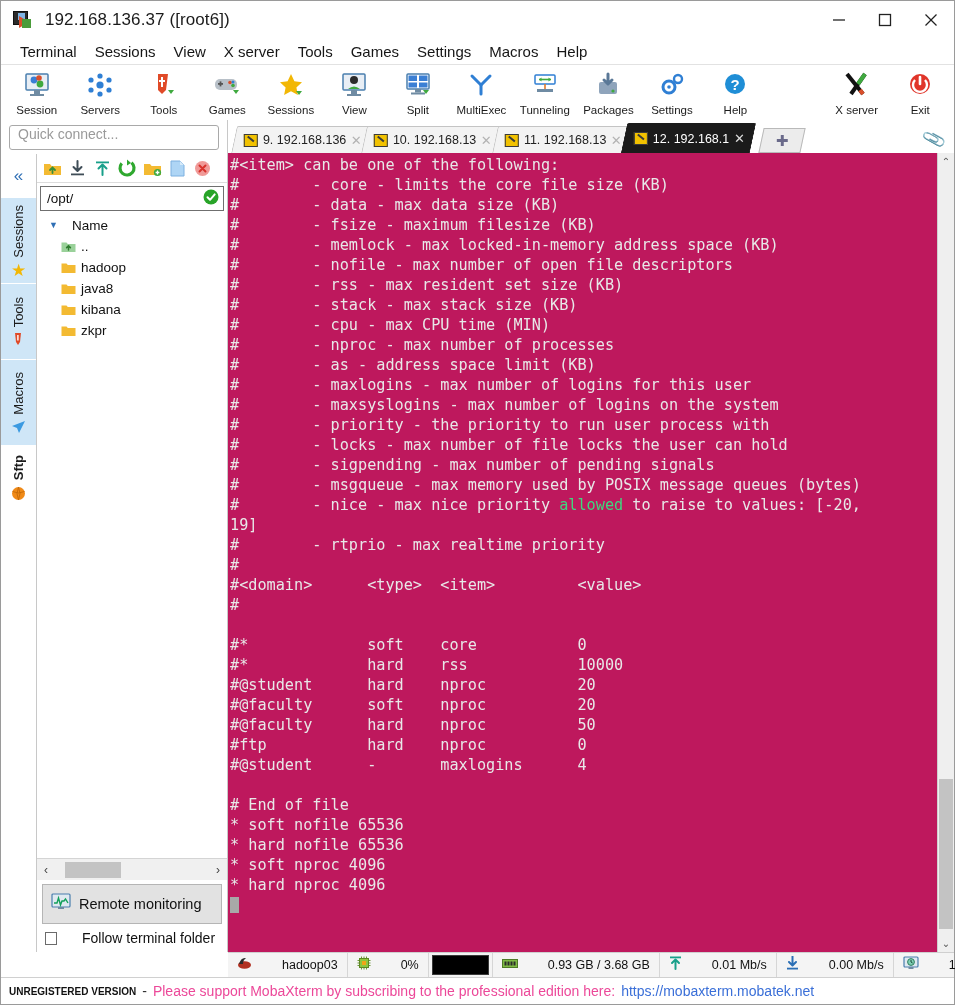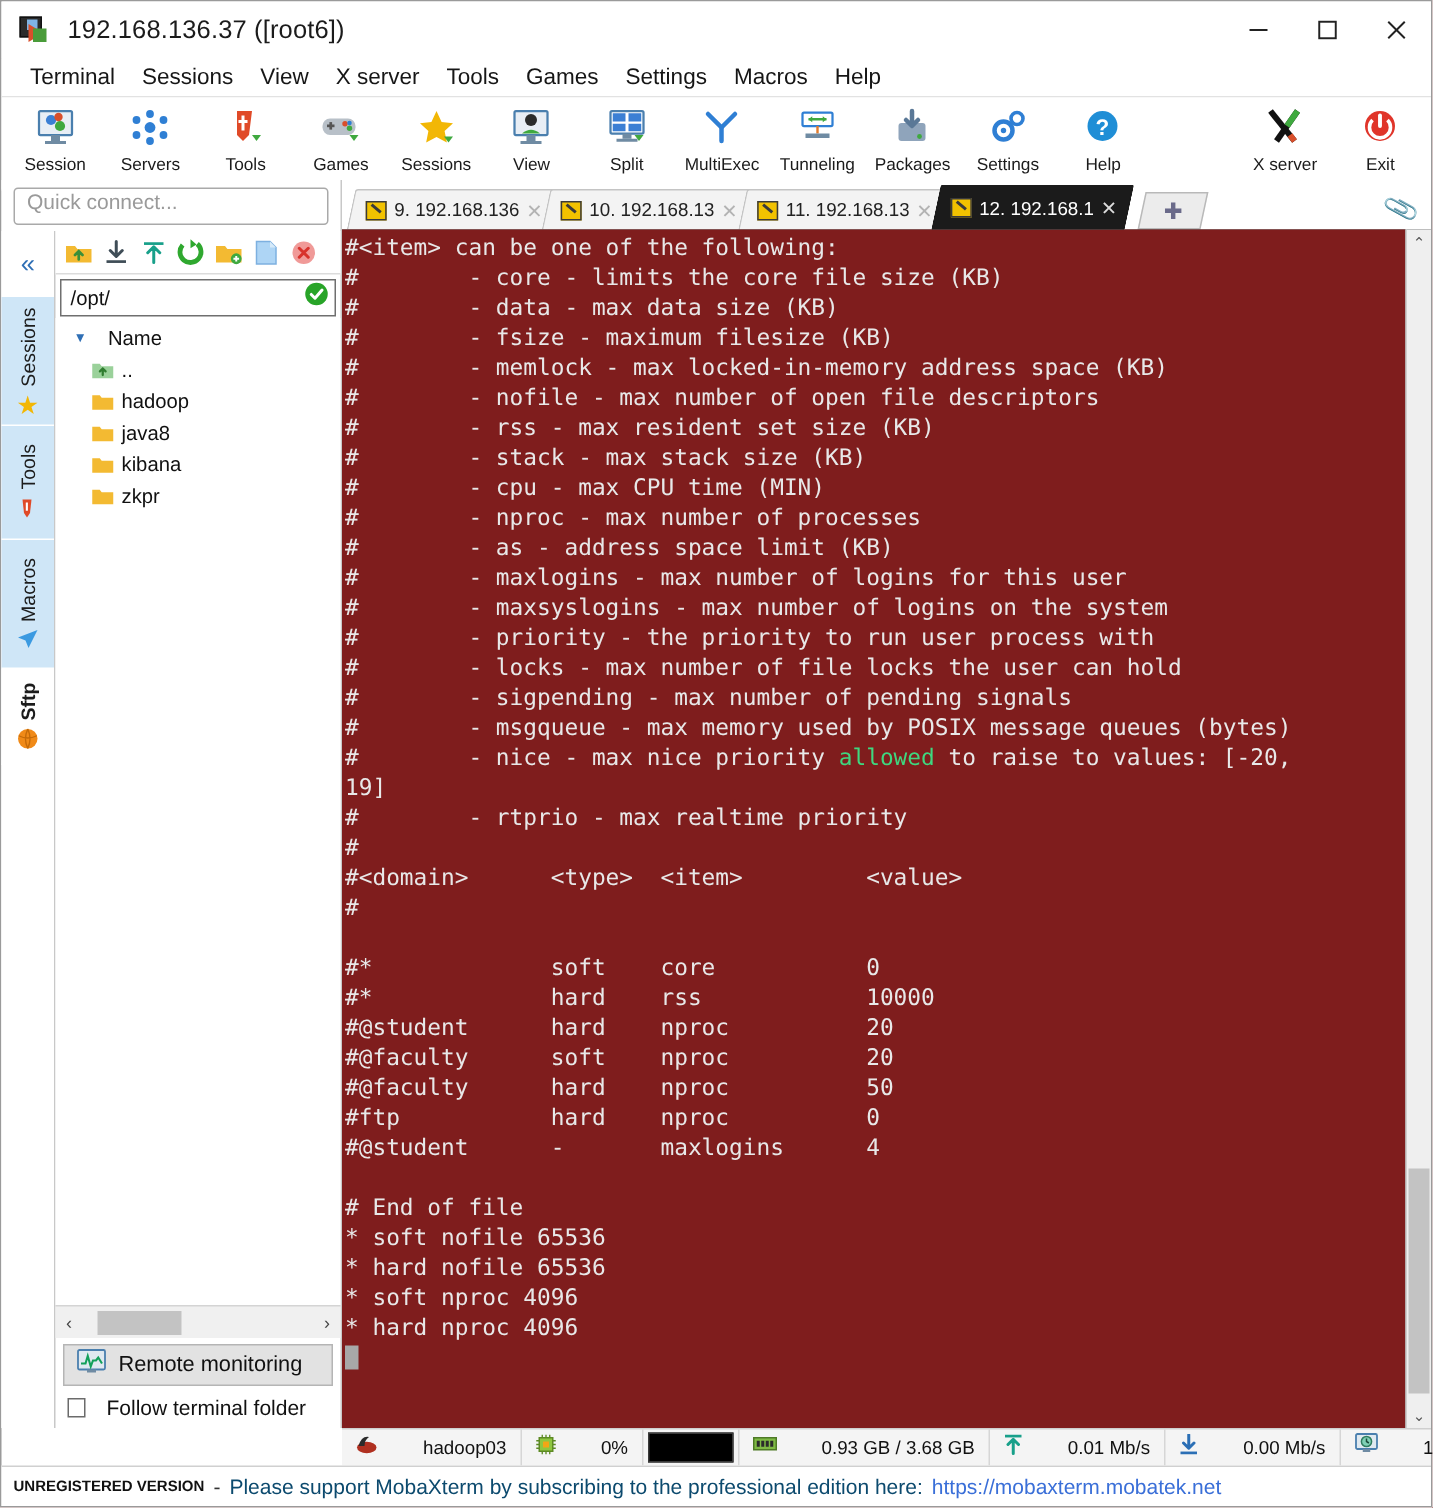--- a/index.html
+++ b/index.html
@@ -81,25 +81,25 @@
   .fl-head-lbl { font-size:13.5px; color:#111; }
   .fl-row { display:flex; align-items:center; height:21px; padding-left:24px; }
   .fl-ico { margin-right:5px; display:flex; align-items:center; }
   .fl-name { font-size:13.5px; color:#111; }
 
   .hscroll { height:22px; display:flex; align-items:center; background:#f0f0f0;
              border-top:1px solid #d4d4d4; }
   .hs-arrow { width:18px; text-align:center; font-size:12px; color:#444; }
   .hs-track { flex:1; height:16px; background:#f0f0f0; position:relative; }
   .hs-thumb { position:absolute; left:10px; top:0; width:56px; height:16px; background:#c3c3c3; }
-  .remote-btn { margin:4px 5px 3px 5px; height:28px; background:#e2e2e2;
+  .remote-btn { margin:4px 5px 3px 5px; height:40px; background:#e2e2e2;
                 border:1px solid #b5b5b5; display:flex; align-items:center;
                 padding-left:8px; gap:8px; }
   .remote-lbl { font-size:14.5px; color:#111; }
-  .follow-row { display:flex; align-items:center; padding:3px 5px 6px 8px; gap:14px; }
+  .follow-row { display:flex; align-items:center; padding:3px 5px 6px 8px; gap:25px; }
   .cbox { width:12px; height:13px; border:1px solid #6b6b6b; background:#fff; flex:none; }
   .follow-lbl { font-size:14px; color:#111; }
 
   
   .rightcol { flex:1; min-width:0; display:flex; flex-direction:column; background:#fff; }
   .tabstrip { height:33px; display:flex; align-items:flex-end; background:#fff;
               padding-left:6px; position:relative; }
   .tab { height:27px; min-width:122px; display:flex; align-items:center; gap:5px;
          padding:0 7px 0 9px; background:#f3f3f3;
          border:1px solid #c4c4c4; border-bottom:none;
@@ -117,21 +117,21 @@
   .tab-x { font-size:13px; color:#b3b3b3; margin-left:auto; }
   .tab.active .tab-x { color:#ddd; }
   .newtab { height:25px; width:42px; display:flex; align-items:center; justify-content:center;
             background:#ececec; border:1px solid #b9b9b9; transform: skewX(-12deg);
             margin-left:14px; }
   .newtab span { transform: skewX(12deg); color:#6a6a8a; font-size:15px; }
   .clip { margin-left:auto; margin-right:9px; margin-bottom:3px; color:#3b4ea0; font-size:17px;
           transform: rotate(-20deg); }
 
   .termwrap { flex:1; min-height:0; display:flex; background:#1b1b1b; position:relative; }
-  .terminal { flex:1; min-width:0; background:#7f1d1d; overflow:hidden;
+  .terminal { flex:1; min-width:0; background:#be185d; overflow:hidden;
               font-family:"DejaVu Sans Mono", monospace; font-size:15.2px;
               line-height:20px; color:#e8e8e8; padding:2px 0 0 2px;
               white-space:pre; }
   .tline { display:block; height:20px; }
   .grn { color:#3fd77f; }
   .cursor { display:inline-block; width:9px; height:16px; background:#a8a8a8;
             vertical-align:-3px; }
   .vscroll { width:17px; flex:none; background:#efefef; border-left:1px solid #cfcfcf;
              display:flex; flex-direction:column; }
   .vs-arrow { height:17px; display:flex; align-items:center; justify-content:center;
@@ -153,21 +153,21 @@
   .sb-close-in { width:17px; height:17px; border-radius:50%; background:#e03a2f;
                  color:#fff; font-size:11px; display:flex; align-items:center;
                  justify-content:center; border:1px solid #fff; }
 
   
   .footer { position:absolute; left:0; right:0; bottom:0; height:27px;
             display:flex; align-items:center; background:#fff;
             border-top:1px solid #d0d0d0; padding-left:8px; gap:6px; }
   .unreg { font-size:10px; font-weight:bold; color:#111; }
   .dash { font-size:14px; color:#333; }
-  .support { font-size:14px; color:#0c4a6e; }
+  .support { font-size:14px; color:#ec4899; }
   .supportlink { font-size:14px; color:#3a6fd8; }
 </style>
 </head>
 <body>
 
 <div class="app">
 
   <div class="titlebar">
     <div class="title-icon">
       <div class="ti-a"></div>

